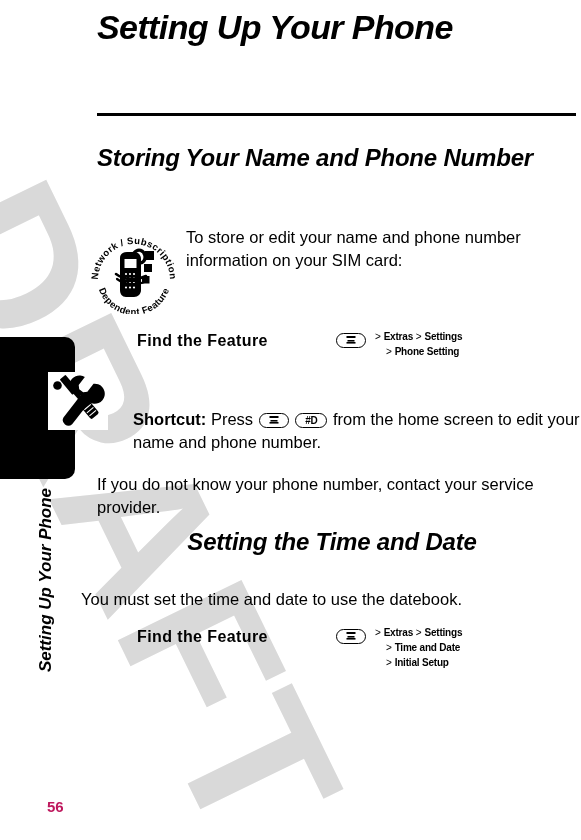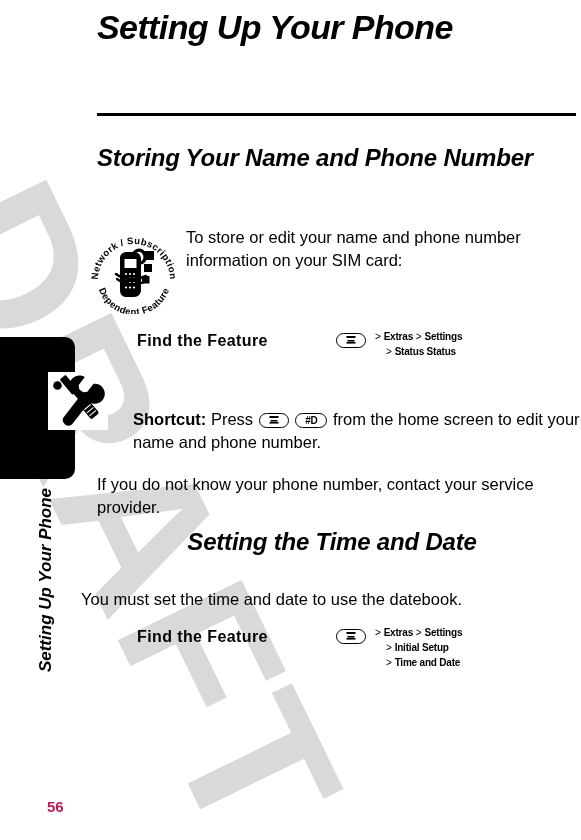--- a/index.html
+++ b/index.html
@@ -322,21 +322,21 @@
       </div>
       <div class="fft-path">
         <div class="fft-line">
           <span class="gt">&gt;</span>
           <span class="m">Extras</span>
           <span class="gt">&gt;</span>
           <span class="m">Settings</span>
         </div>
         <div class="fft-line fft-line-indent">
           <span class="gt">&gt;</span>
-          <span class="m">Status Status</span>
+          <span class="m">Phone Setting</span>
         </div>
       </div>
     </div>
 
     <div class="body-text para-short">
       <span class="bold">Shortcut:</span>
       <span>Press</span>
       <span class="keycap menu"></span>
       <span class="keycap pound"><span class="kc-txt">#D</span></span>
       <span>from the home screen to edit your name and phone number.</span>
@@ -355,25 +355,25 @@
       </div>
       <div class="fft-path">
         <div class="fft-line">
           <span class="gt">&gt;</span>
           <span class="m">Extras</span>
           <span class="gt">&gt;</span>
           <span class="m">Settings</span>
         </div>
         <div class="fft-line fft-line-indent">
           <span class="gt">&gt;</span>
-          <span class="m">Initial Setup</span>
+          <span class="m">Time and Date</span>
         </div>
         <div class="fft-line fft-line-indent">
           <span class="gt">&gt;</span>
-          <span class="m">Time and Date</span>
+          <span class="m">Initial Setup</span>
         </div>
       </div>
     </div>
 
   </div>
 
   <div class="tab"></div>
   <div class="tab-notch"></div>
   <div class="tab-icon">
     <svg viewBox="0 0 60 58" width="60" height="58" aria-hidden="true">

